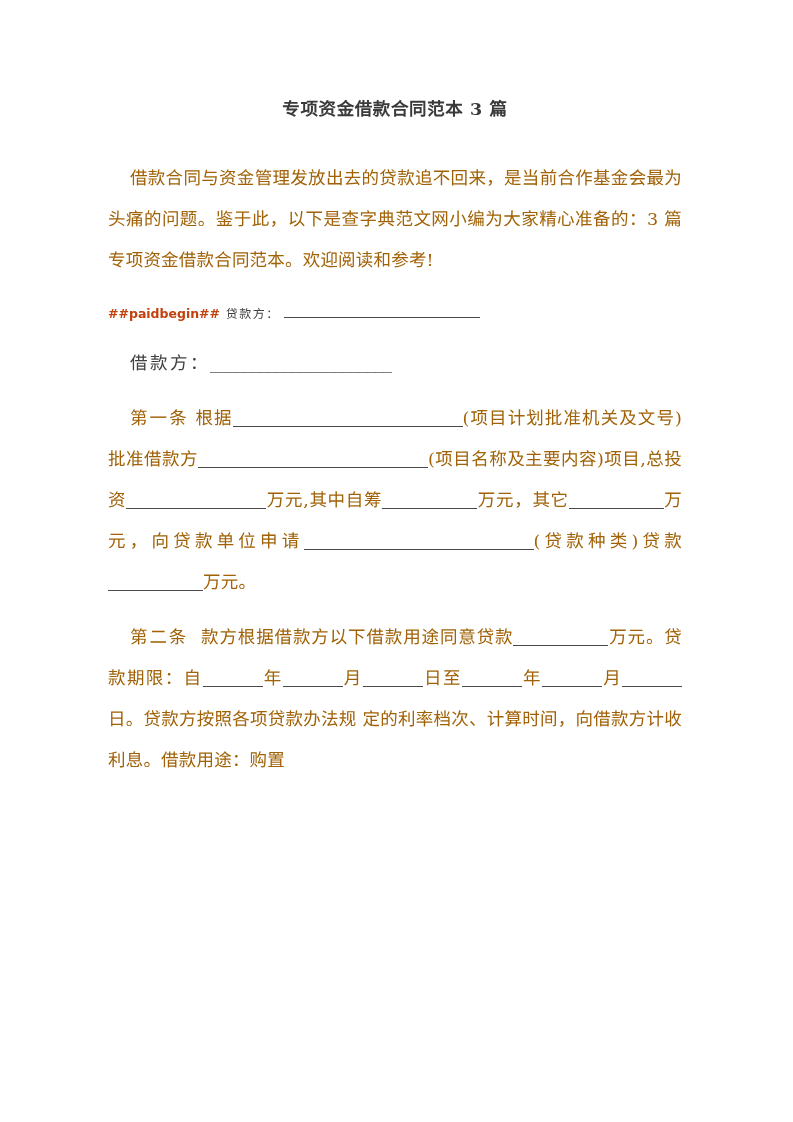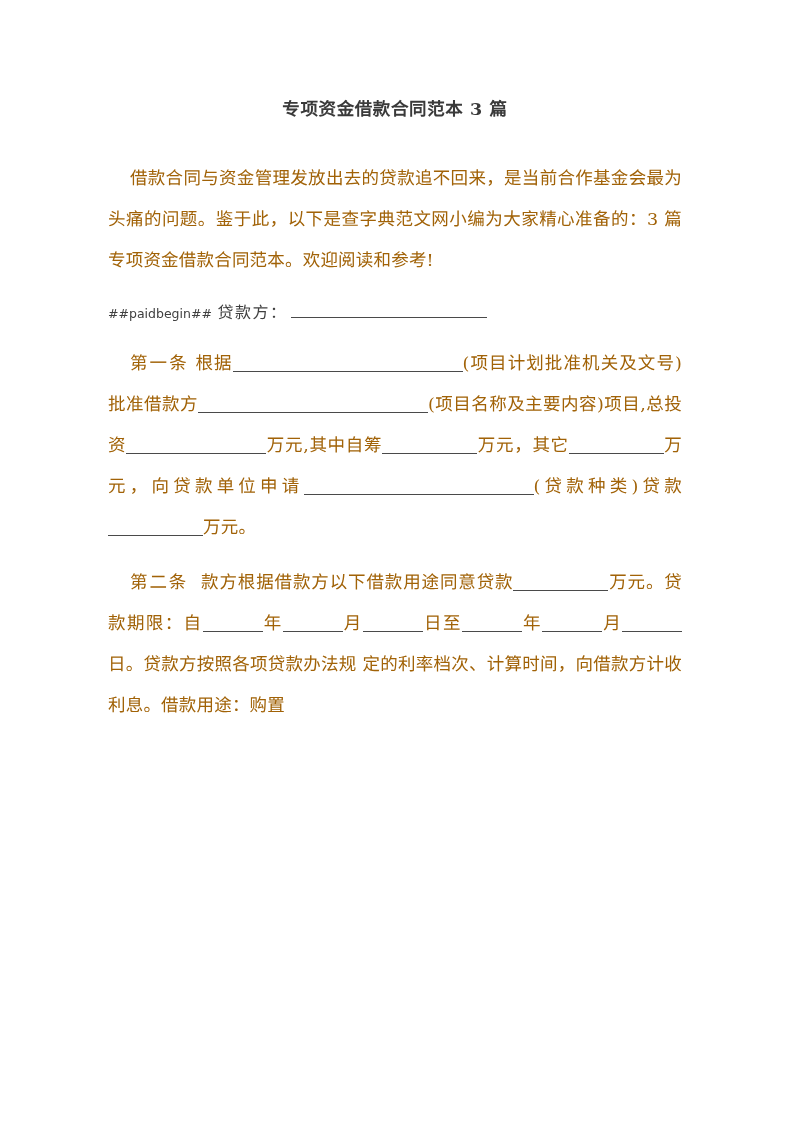--- a/index.html
+++ b/index.html
@@ -93,26 +93,26 @@
     font-size: 17.5px;
     line-height: 34px;
     margin: 0 0 12px 0;
     text-indent: 0;
     white-space: nowrap;
     color: #3f3f3f;
   }
   .marker-tag {
     font-family: "DejaVu Sans", "Liberation Sans", sans-serif;
     font-size: 12.5px;
-    font-weight: 400;
-    color: #404040;
+    font-weight: 700;
+    color: #c2410c;
     letter-spacing: 0;
   }
   .marker-row .label {
-    font-size: 16px;
+    font-size: 12px;
     letter-spacing: 1.5px;
   }
   .marker-row .ul-solid {
     display: inline-block;
     width: 196px;
     border-bottom: 1.4px solid #4a4a4a;
     height: 12px;
     vertical-align: baseline;
     margin-left: 4px;
   }
@@ -153,20 +153,23 @@
 
     <p class="para">借款合同与资金管理发放出去的贷款追不回来，是当前合作基金会最为头痛的问题。鉴于此，以下是查字典范文网小编为大家精心准备的：3 篇专项资金借款合同范本。欢迎阅读和参考!</p>
 
 
 
     <p class="marker-row">
       <span class="marker-tag">##paidbegin##</span>
       <span class="label">贷款方：</span><span class="ul-solid"></span>
     </p>
 
+    <p class="field-line">
+      <span class="label">借款方：</span><span class="blank">______________________</span>
+    </p>
 
 
     <p class="para justify-all">
       <span class="clause-label">第一条</span>&nbsp;<span>根据</span><u class="u w230"></u><span>(项目计划批准机关及文号)批准借款方</span><u class="u w230"></u><span>(项目名称及主要内容)项目,总投资</span><u class="u w140"></u><span>万元,其中自筹</span><u class="u w95"></u><span class="spread">万元，其它</span><u class="u w95"></u><span class="spread">万元，向贷款单位申请</span><u class="u w230"></u><span>(贷款种类)贷款</span><u class="u w95"></u><span>万元。</span>
     </p>
 
     <p class="para justify-all">
       <span class="clause-label">第二条</span>&nbsp;&nbsp;<span class="spread">款方根据借款方以下借款用途同意贷款</span><u class="u w95"></u><span>万元。贷款期限：自</span><u class="u w60"></u><span>年</span><u class="u w60"></u><span>月</span><u class="u w60"></u><span>日至</span><u class="u w60"></u><span>年</span><u class="u w60"></u><span>月</span><u class="u w60"></u><span>日。贷款方按照各项贷款办法规 定的利率档次、计算时间，向借款方计收利息。借款用途：购置</span>
     </p>
 

